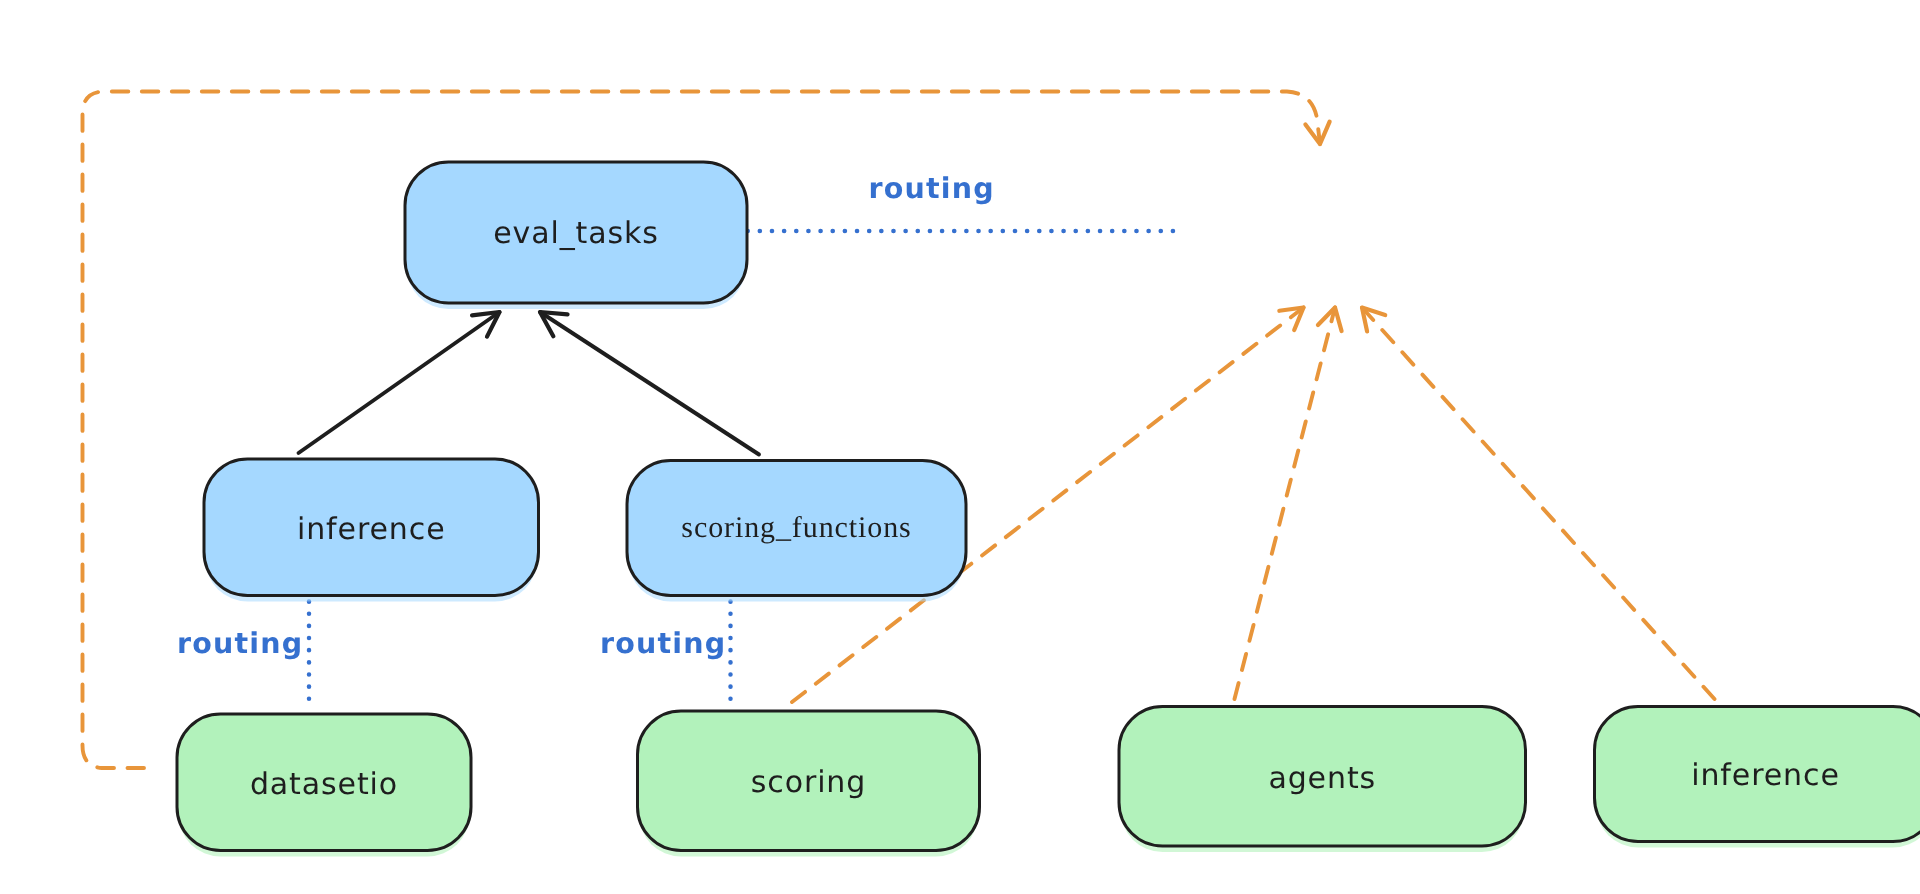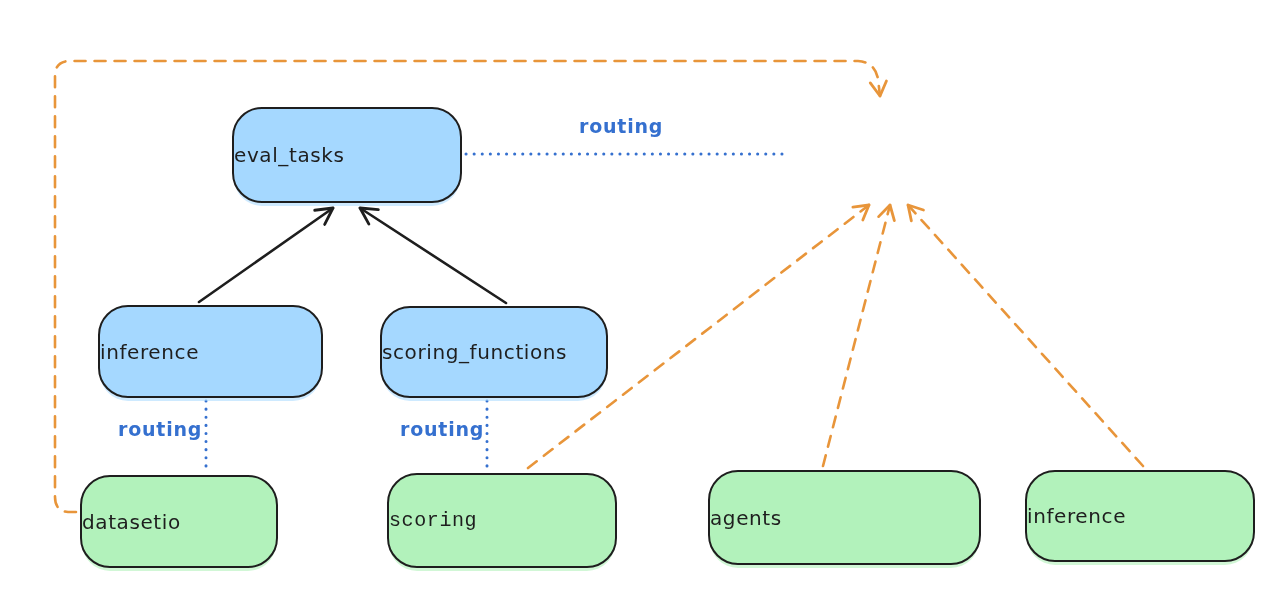--- a/index.html
+++ b/index.html
@@ -16,25 +16,26 @@
     left: 0; top: 0;
     width: 1280px; height: 596px;
   }
   .node {
     position: absolute;
     box-sizing: border-box;
     border: 2.5px solid var(--stroke, #1e1e1e);
     border-radius: 30px;
     display: flex;
     align-items: center;
-    justify-content: flex-start;
+    justify-content: center;
     color: var(--stroke, #1e1e1e);
     font-size: 20px;
     font-weight: 500;
     letter-spacing: 0.6px;
+    margin-left: 37px;
   }
   .node.api {
     background: var(--api-fill, #a5d8ff);
     box-shadow: 0 5px 0 -2px rgba(165,216,255,0.55);
   }
   .node.provider {
     background: var(--provider-fill, #b2f2bb);
     box-shadow: 0 5px 0 -2px rgba(178,242,187,0.6);
   }
   .edge-label {
@@ -98,29 +99,29 @@
 
   <div class="node api" style="left:232px; top:107px; width:230px; height:96px;">
     <span>eval_tasks</span>
   </div>
 
 
   <div class="node api" style="left:98px; top:305px; width:225px; height:93px;">
     <span>inference</span>
   </div>
 
-  <div class="node api" style="left:380px; top:306px; width:228px; height:92px;">
+  <div class="node api" style="left:380px; top:306px; width:228px; height:92px;font-family:Liberation Serif, serif;">
     <span>scoring_functions</span>
   </div>
 
   <div class="node provider" style="left:80px; top:475px; width:198px; height:93px;">
     <span>datasetio</span>
   </div>
 
-  <div class="node provider" style="left:387px; top:473px; width:230px; height:95px;font-family:Liberation Mono, monospace;">
+  <div class="node provider" style="left:387px; top:473px; width:230px; height:95px;">
     <span>scoring</span>
   </div>
 
   <div class="node provider" style="left:708px; top:470px; width:273px; height:95px;">
     <span>agents</span>
   </div>
 
   <div class="node provider" style="left:1025px; top:470px; width:230px; height:92px;">
     <span>inference</span>
   </div>

